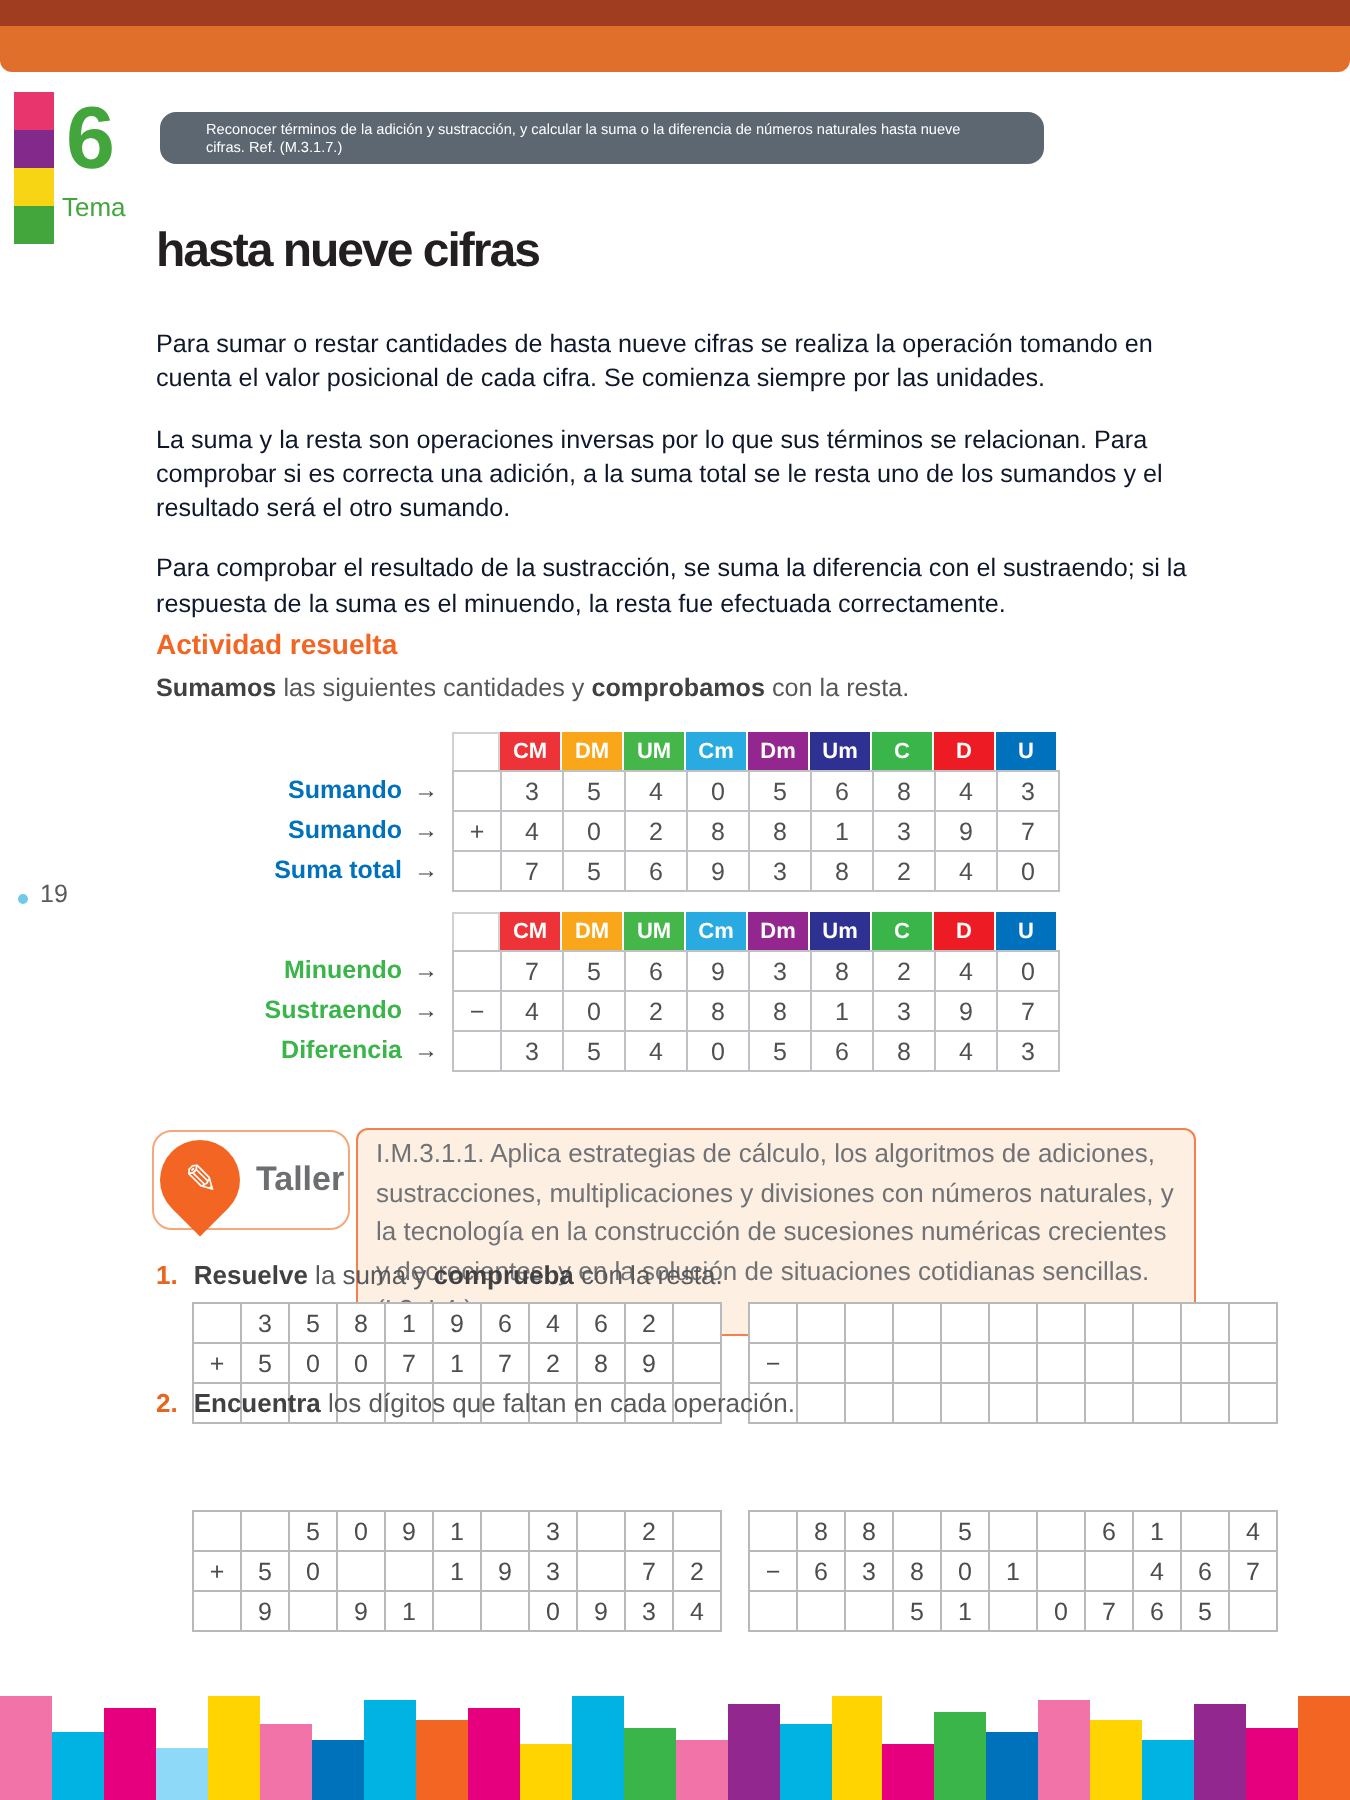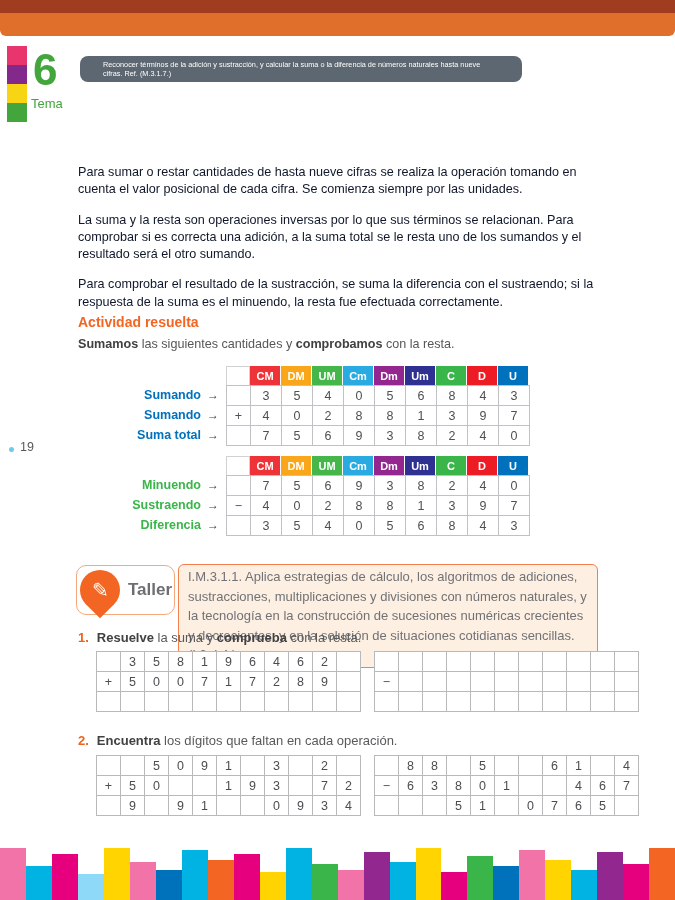--- a/index.html
+++ b/index.html
@@ -84,21 +84,21 @@
       <div class="sq" style="background: rgb(232, 53, 109);"></div>
       <div class="sq" style="background: rgb(132, 41, 140);"></div>
       <div class="sq" style="background: rgb(247, 212, 20);"></div>
       <div class="sq" style="background: rgb(66, 166, 60);"></div>
     </div>
   <div class="tema-num">6</div>
   <div class="tema-label">Tema</div>
 
   <div class="objective">Reconocer términos de la adición y sustracción, y calcular la suma o la diferencia de números naturales hasta nueve cifras. Ref. (M.3.1.7.)</div>
 
-  <h1 class="title"><br></h1>
+  <h1 class="title"><br><span>hasta nueve cifras</span></h1>
 
   <div class="intro">
     <p>Para sumar o restar cantidades de hasta nueve cifras se realiza la operación tomando en cuenta el valor posicional de cada cifra. Se comienza siempre por las unidades.</p>
     <p>La suma y la resta son operaciones inversas por lo que sus términos se relacionan. Para comprobar si es correcta una adición, a la suma total se le resta uno de los sumandos y el resultado será el otro sumando.</p>
     <p>Para comprobar el resultado de la sustracción, se suma la diferencia con el sustraendo; si la respuesta de la suma es el minuendo, la resta fue efectuada correctamente.</p>
   </div>
 
   <div class="act-head">Actividad resuelta</div>
   <div class="act-lead"><span class="bold">Sumamos</span><span> las siguientes cantidades y </span><span class="bold">comprobamos</span><span> con la resta.</span></div>
 
@@ -317,21 +317,21 @@
       <div class="gcell"></div>
       <div class="gcell"></div>
       <div class="gcell"></div>
       <div class="gcell"></div>
       <div class="gcell"></div>
       <div class="gcell"></div>
       <div class="gcell"></div>
       <div class="gcell"></div>
     </div>
 
-  <div class="ex-head" style="top:733px;"><span class="ex-num">2.</span><span class="bold">Encuentra</span><span> los dígitos que faltan en cada operación.</span></div>
+  <div class="ex-head" style="top:694px;"><span class="ex-num">2.</span><span class="bold">Encuentra</span><span> los dígitos que faltan en cada operación.</span></div>
 
   <div class="egrid" style="left:96px;top:755px;">
       <div class="gcell"></div>
       <div class="gcell"></div>
       <div class="gcell">5</div>
       <div class="gcell">0</div>
       <div class="gcell">9</div>
       <div class="gcell">1</div>
       <div class="gcell"></div>
       <div class="gcell">3</div>

